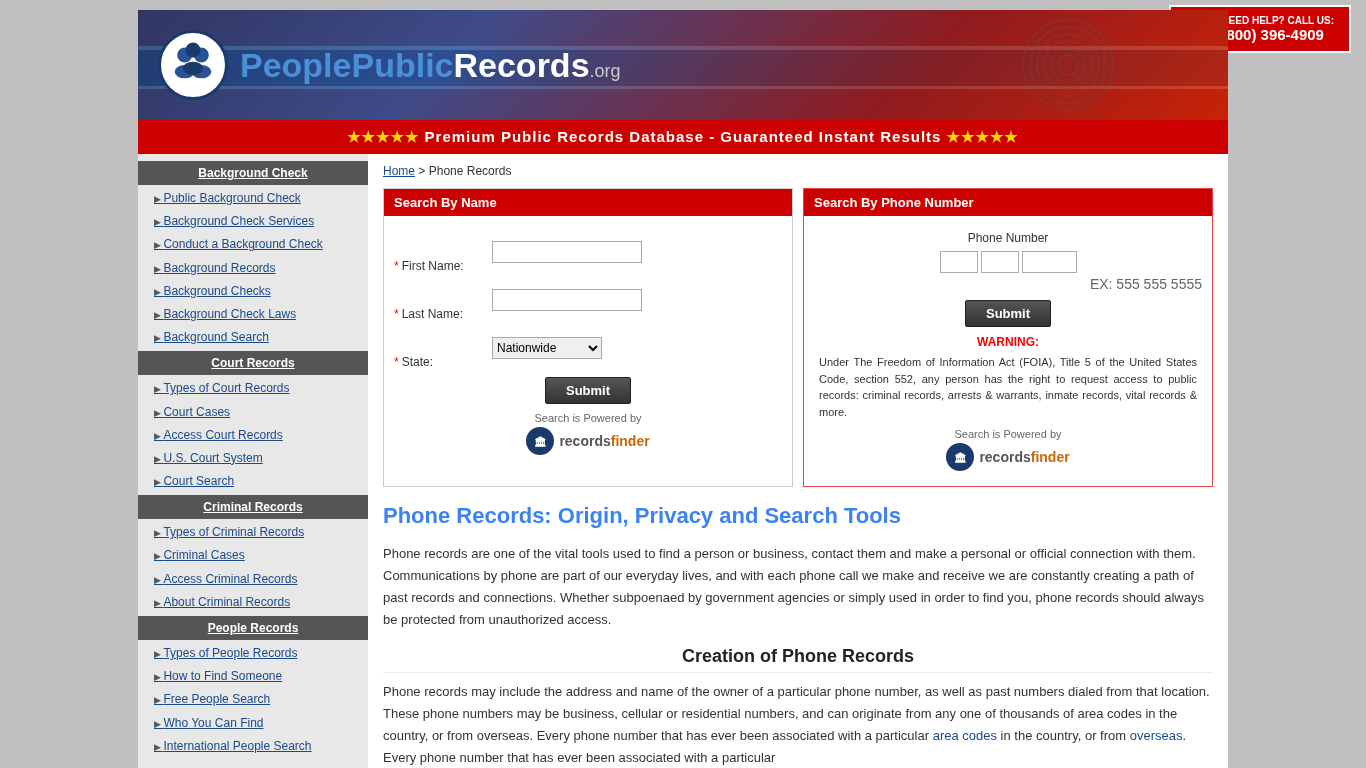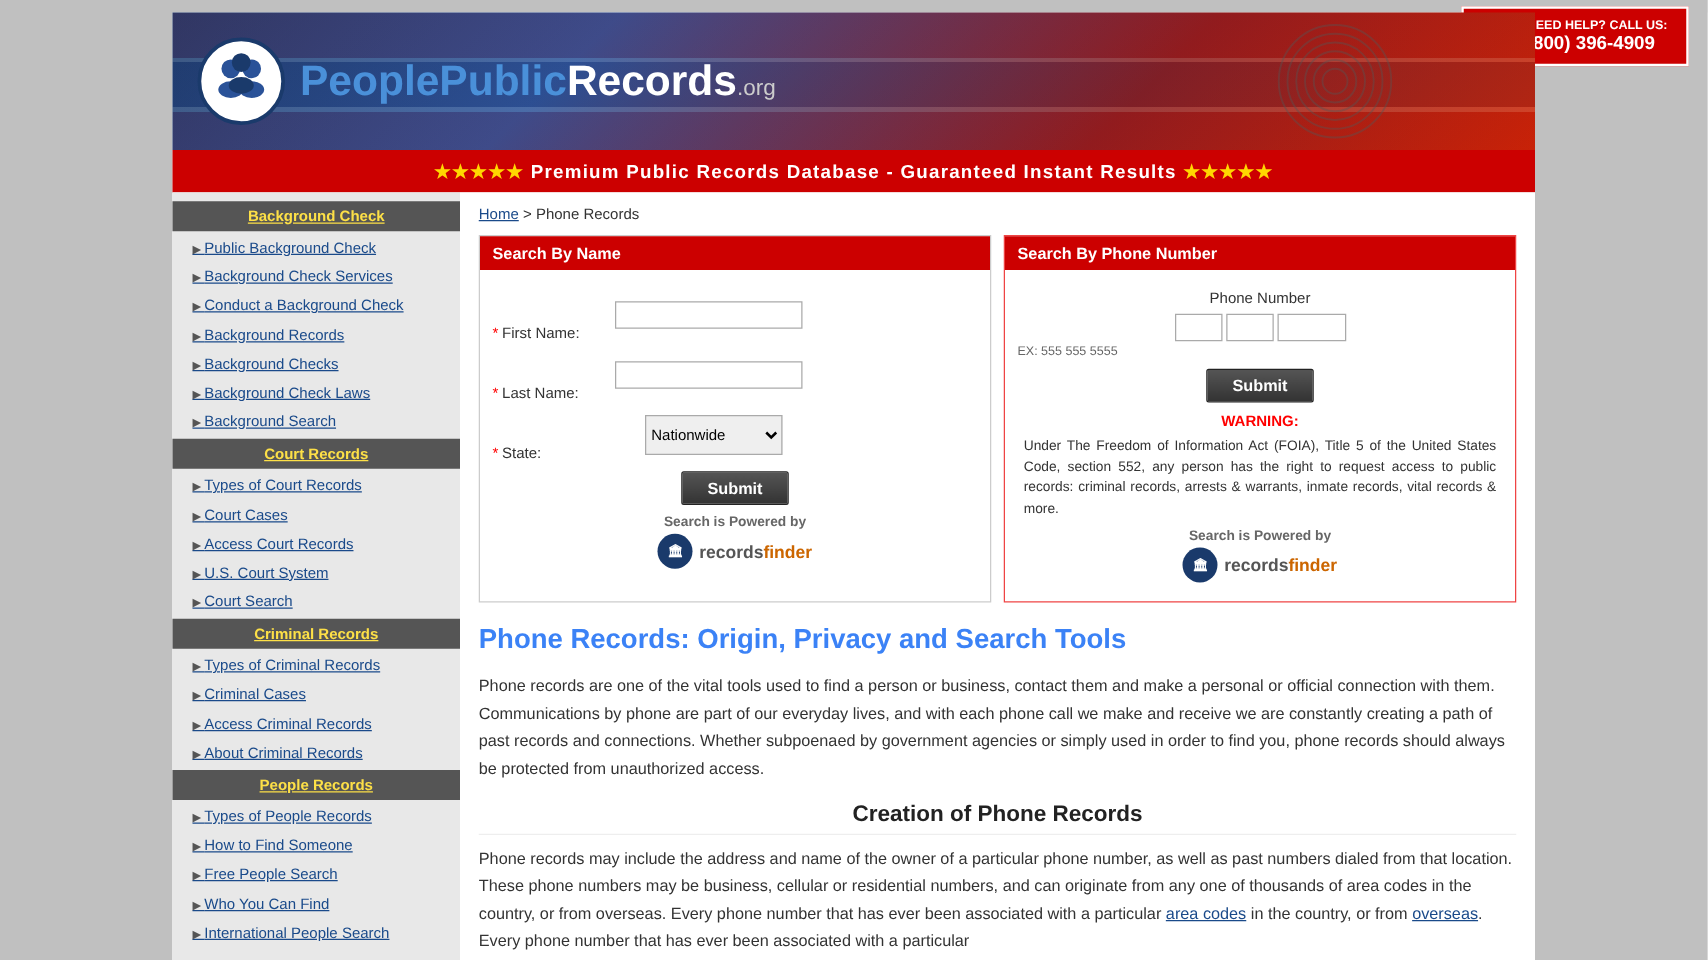--- a/index.html
+++ b/index.html
@@ -72,21 +72,21 @@
 
     
     #sidebar {
       width: 230px;
       min-width: 230px;
       background: #e8e8e8;
       padding: 5px 0;
     }
     .sidebar-section-header {
       background: #555;
-      color: #fde047;
+      color: #ffffff;
       font-size: 12px;
       font-weight: bold;
       text-align: center;
       padding: 5px 8px;
       margin: 2px 0;
       text-decoration: underline;
       cursor: pointer;
     }
     .sidebar-link {
       display: block;
@@ -161,43 +161,41 @@
     }
     .form-row input[type=text] {
       width: 150px;
       height: 22px;
       border: 1px solid #aaa;
       padding: 2px 4px;
       font-size: 12px;
     }
     .form-row select {
       width: 110px;
-      height: 32px;
+      height: 22px;
       border: 1px solid #aaa;
       font-size: 12px;
-      margin-left: 24px;
     }
     .submit-btn {
       display: block;
       margin: 8px auto;
       background: linear-gradient(to bottom, #555, #333);
       color: white;
       border: 1px solid #222;
       padding: 5px 20px;
       font-size: 13px;
       font-weight: bold;
       cursor: pointer;
       border-radius: 2px;
     }
     .powered-by {
       text-align: center;
       font-size: 11px;
       color: #666;
       margin-top: 5px;
-      font-weight: bold;
     }
     .records-finder-logo {
       display: flex;
       align-items: center;
       justify-content: center;
       gap: 5px;
       margin-top: 3px;
     }
     .rf-circle {
       width: 28px;
@@ -251,22 +249,22 @@
     .phone-inputs input {
       height: 22px;
       border: 1px solid #aaa;
       padding: 2px 4px;
       font-size: 12px;
     }
     .phone-input-area { width: 38px; }
     .phone-input-exchange { width: 38px; }
     .phone-input-number { width: 55px; }
     .phone-ex {
-      text-align: left;
-      font-size: 10px;
+      text-align: right;
+      font-size: 14px;
       color: #666;
       margin-bottom: 6px;
     }
     .warning-text {
       color: red;
       font-weight: bold;
       font-size: 12px;
       text-align: center;
       margin: 5px 0;
     }
@@ -299,21 +297,21 @@
       margin-bottom: 8px;
       border-bottom: 1px solid #eee;
       padding-bottom: 5px;
       text-align: center;
     }
     #section-body {
       font-size: 13px;
       color: #333;
       line-height: 1.7;
     }
-    #section-body a { color: #1a4a8a; text-decoration: underline; cursor: pointer; }
+    #section-body a { color: #1a4a8a; cursor: pointer; }
 
     
     #outer {
       background: #c0c0c0;
       min-height: 768px;
     }
     #page-container {
       max-width: 1090px;
       margin: 0 auto;
       background: white;

